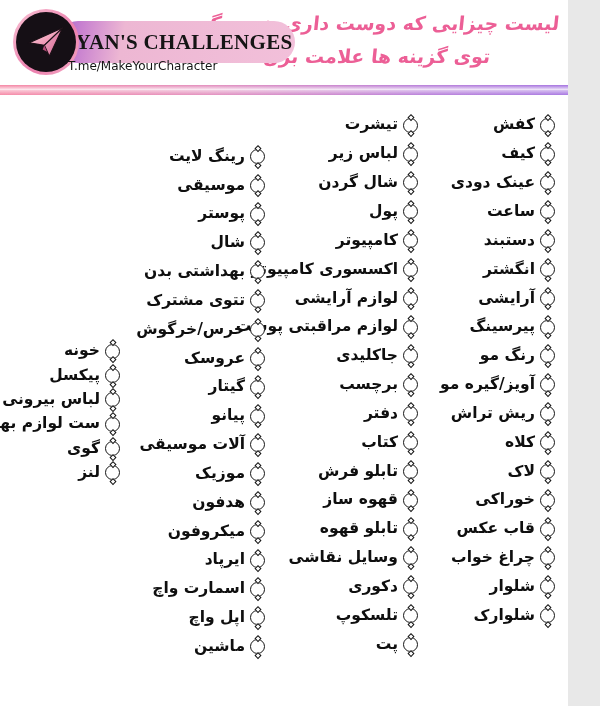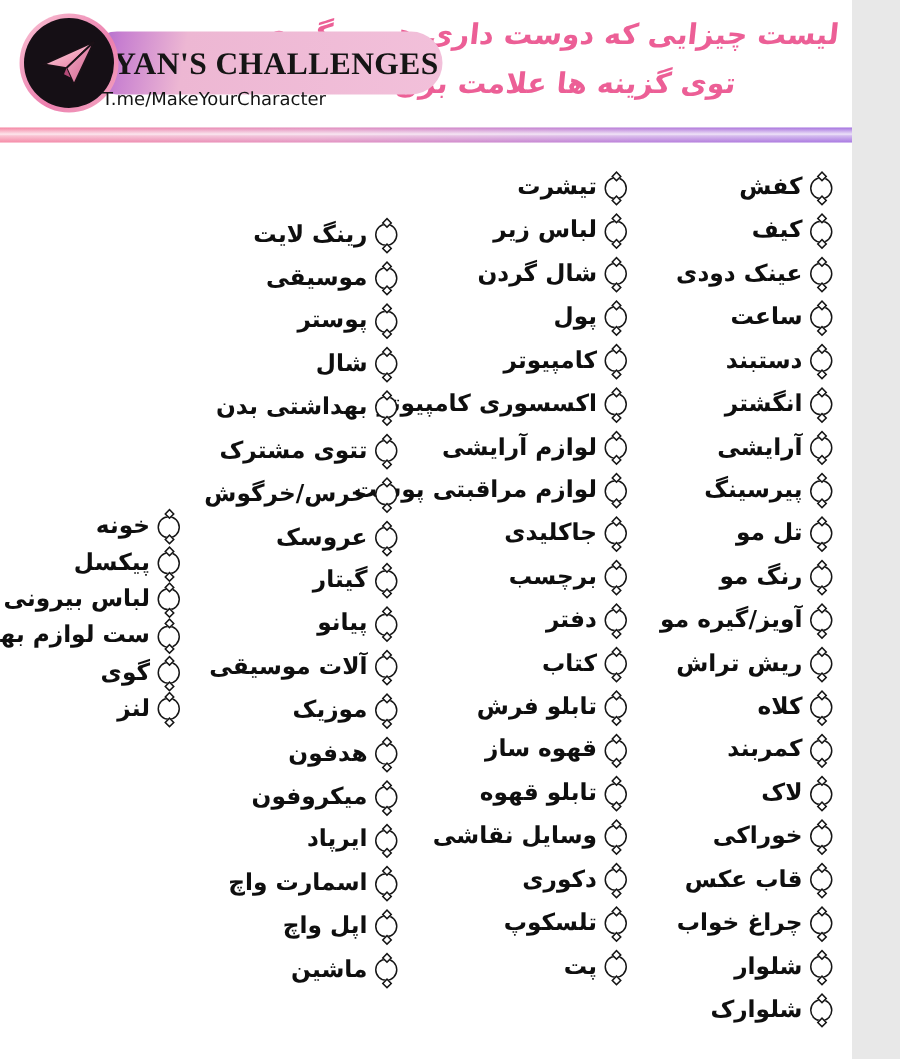--- a/index.html
+++ b/index.html
@@ -115,44 +115,36 @@
         <div class="item">
           <span class="cb"></span>
           <span class="lbl">آرایشی</span>
         </div>
         <div class="item">
           <span class="cb"></span>
           <span class="lbl">پیرسینگ</span>
         </div>
         <div class="item">
           <span class="cb"></span>
-          <span class="lbl">تل مو</span>
-        </div>
-        <div class="item">
-          <span class="cb"></span>
           <span class="lbl">رنگ مو</span>
         </div>
         <div class="item">
           <span class="cb"></span>
           <span class="lbl">آویز/گیره مو</span>
         </div>
         <div class="item">
           <span class="cb"></span>
           <span class="lbl">ریش تراش</span>
         </div>
         <div class="item">
           <span class="cb"></span>
           <span class="lbl">کلاه</span>
         </div>
         <div class="item">
           <span class="cb"></span>
-          <span class="lbl">کمربند</span>
-        </div>
-        <div class="item">
-          <span class="cb"></span>
           <span class="lbl">لاک</span>
         </div>
         <div class="item">
           <span class="cb"></span>
           <span class="lbl">خوراکی</span>
         </div>
         <div class="item">
           <span class="cb"></span>
           <span class="lbl">قاب عکس</span>
         </div>

